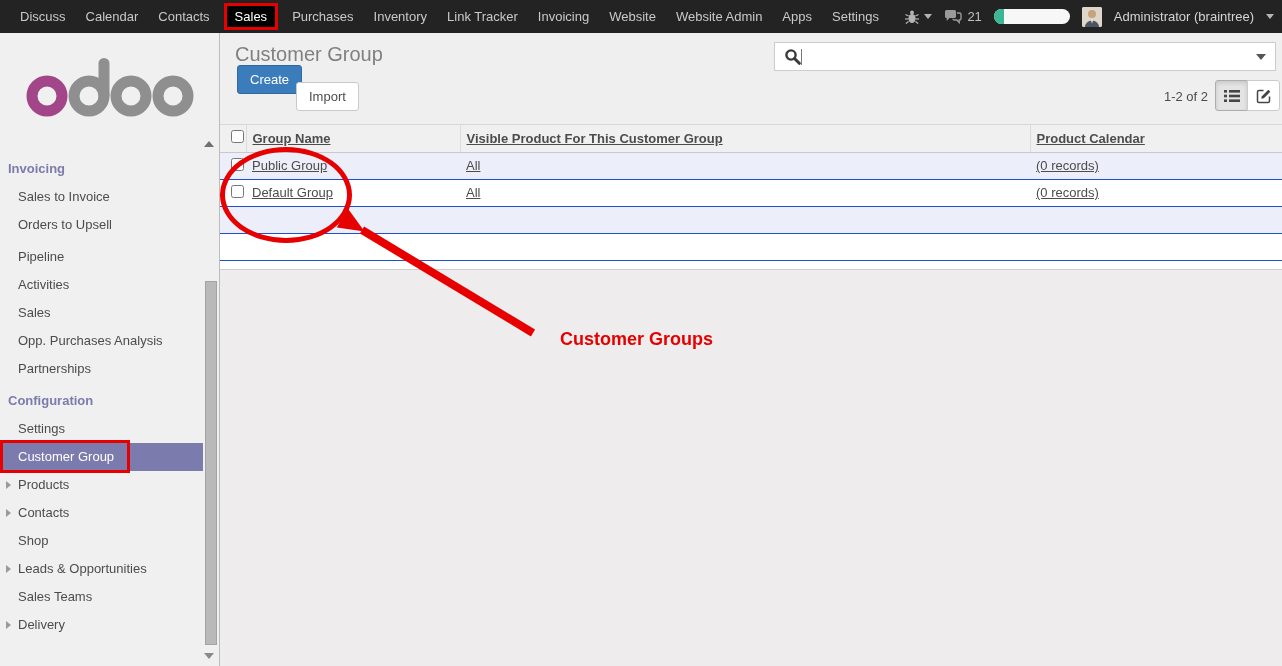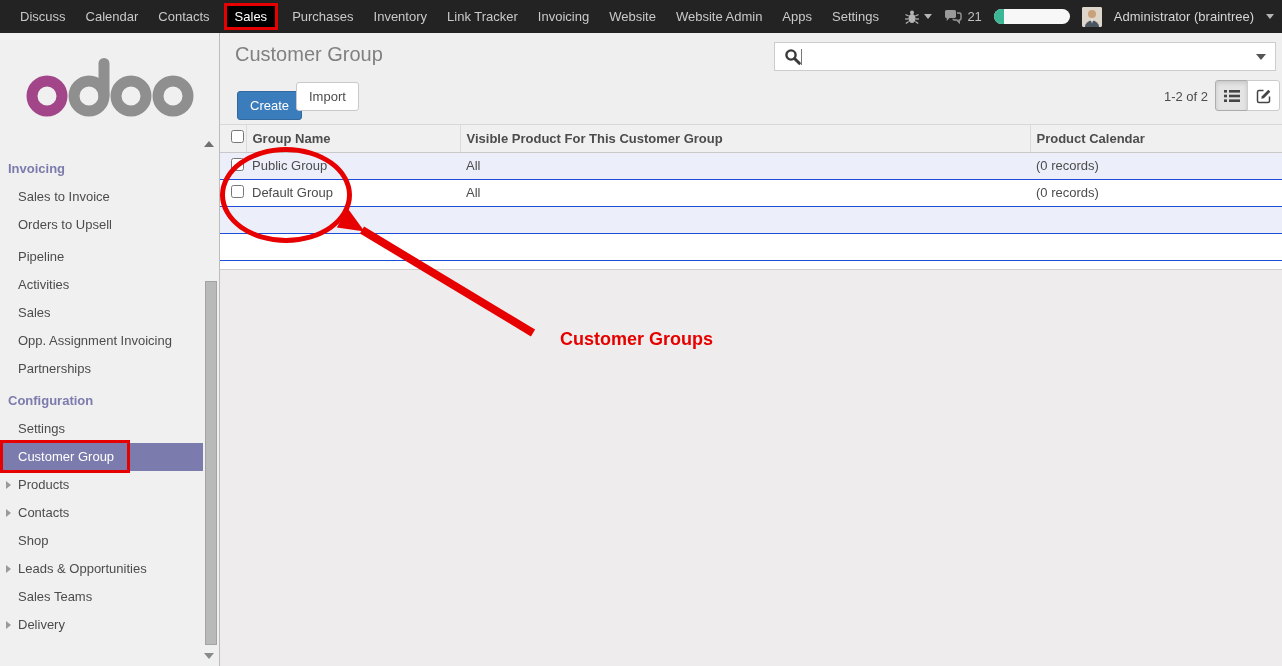--- a/index.html
+++ b/index.html
@@ -39,32 +39,32 @@
   .sb-thumb { position:absolute; right:2px; top:248px; width:12px; height:364px; background:#b9b9b9; border:1px solid #a3a3a3; }
 
   
   .cp { position:relative; height:92px; background:#f0efef; border-bottom:1px solid #d8d8d8; }
   .cp-title { position:absolute; left:15px; top:10px; font-size:20px; color:#808080; font-weight:normal; }
   .searchbox { position:absolute; right:6px; top:9px; width:502px; height:29px; background:#fff; border:1px solid #ccc; display:flex; align-items:center; padding:0 9px; }
   .searchbox input { border:none; outline:none; flex:1; font-size:13px; height:20px; margin-left:6px; font-family:"Liberation Sans",sans-serif; }
   .search-caret { width:0; height:0; border-left:5px solid transparent; border-right:5px solid transparent; border-top:6px solid #555; }
   .text-cursor { width:1px; height:16px; background:#777; }
   .btn { font-size:13px; border-radius:3px; cursor:pointer; font-family:"Liberation Sans",sans-serif; }
-  .btn-create { position:absolute; left:17px; top:58px; padding:6px 12px; background:#3b7cbc; border:1px solid #31699f; color:#fff; }
+  .btn-create { position:absolute; left:17px; top:32px; padding:6px 12px; background:#3b7cbc; border:1px solid #31699f; color:#fff; }
   .btn-import { position:absolute; left:76px; top:49px; padding:6px 12px; background:#fff; border:1px solid #c9c9c9; color:#4c4c4c; }
   .pager { position:absolute; right:74px; top:56px; font-size:13px; color:#4c4c4c; }
   .switcher { position:absolute; right:2px; top:47px; display:flex; }
   .sw-btn { width:33px; height:31px; border:1px solid #ccc; background:#fff; display:flex; align-items:center; justify-content:center; cursor:pointer; }
   .sw-btn.first { border-radius:3px 0 0 3px; }
   .sw-btn.last { border-radius:0 3px 3px 0; margin-left:-1px; }
   .sw-btn.active { background:#e4e4e4; border-color:#adadad; box-shadow:inset 0 2px 4px rgba(0,0,0,.13); }
 
   
   table { width:100%; border-collapse:collapse; table-layout:fixed; background:#fff; font-size:13px; color:#4c4c4c; }
-  th, td { height:27px; text-align:left; padding-left:6px; overflow:hidden; white-space:nowrap; }
+  th, td { height:27px; text-align:left; padding-left:6px; overflow:hidden; white-space:nowrap;text-decoration:underline; }
   thead th { background:#f0f0f0; border-bottom:1px solid #c9c9c9; font-weight:bold; }
   thead th + th { border-left:1px solid #dcdcdc; }
   tbody td { border-bottom:1px solid #1d4ed8;margin-left:16px; }
   tr.stripe { background:#eceefa; }
   .cb { width:13px; height:13px; margin-left:5px; }
   .sheet-bottom { height:9px; background:#fff; border-bottom:1px solid #cfcfcf; }
 
   
   .ann-ellipse { position:absolute; left:220px; top:147px; width:132px; height:96px; border:5px solid #e60000; border-radius:50%; pointer-events:none; }
   .ann-arrow-svg { position:absolute; left:0; top:0; pointer-events:none; }
@@ -146,21 +146,21 @@
       <nav class="side-nav">
         <div class="side-section">
           <div class="side-header">Invoicing</div>
           <div class="side-item">Sales to Invoice</div>
           <div class="side-item">Orders to Upsell</div>
         </div>
         <div class="side-section">
           <div class="side-item">Pipeline</div>
           <div class="side-item">Activities</div>
           <div class="side-item">Sales</div>
-          <div class="side-item">Opp. Assignment Invoicing</div>
+          <div class="side-item">Opp. Purchases Analysis</div>
           <div class="side-item">Partnerships</div>
         </div>
         <div class="side-section">
           <div class="side-header">Configuration</div>
           <div class="side-item">Settings</div>
           <div class="side-item selected">
             <span>Customer Group</span>
             <span class="ann-box-cg"></span>
           </div>
           <div class="side-item">

